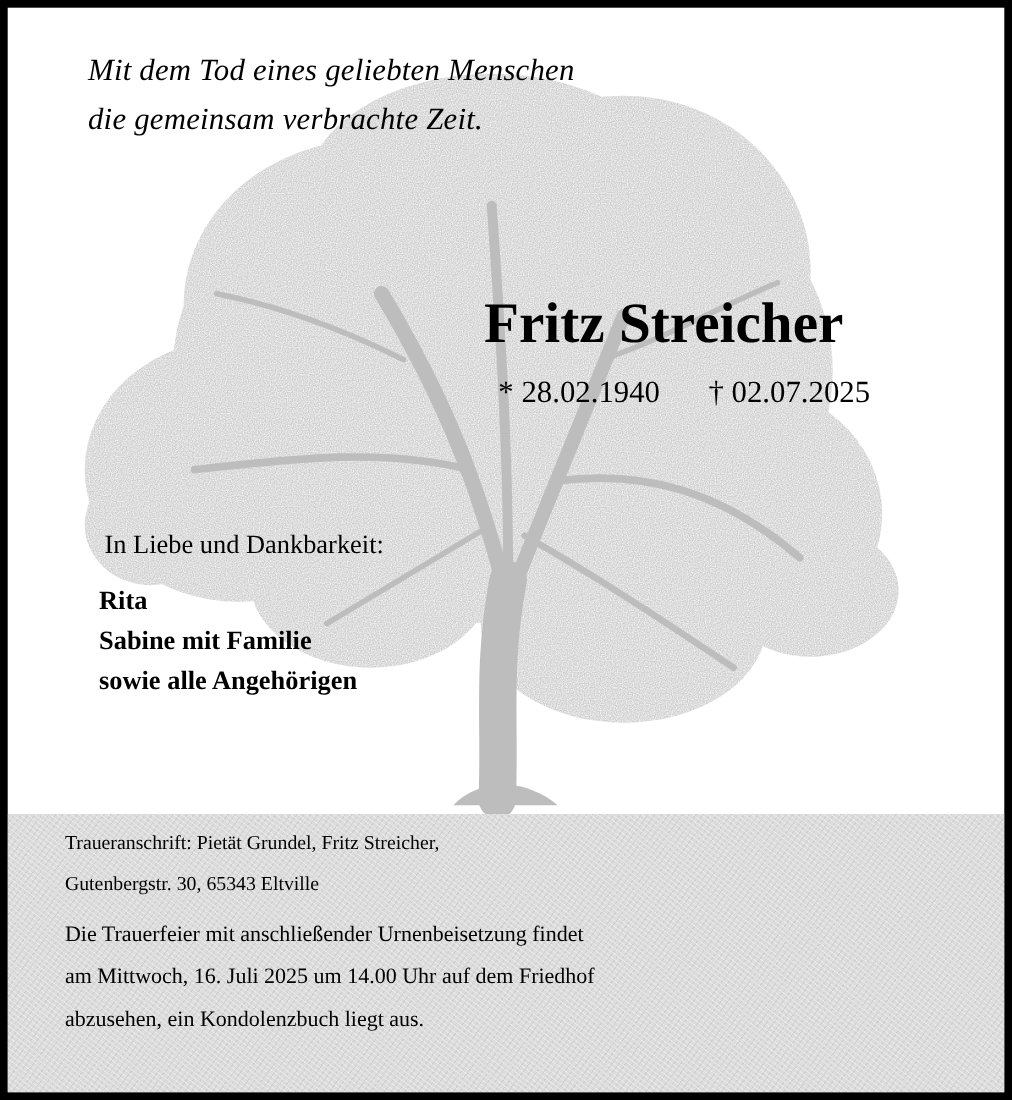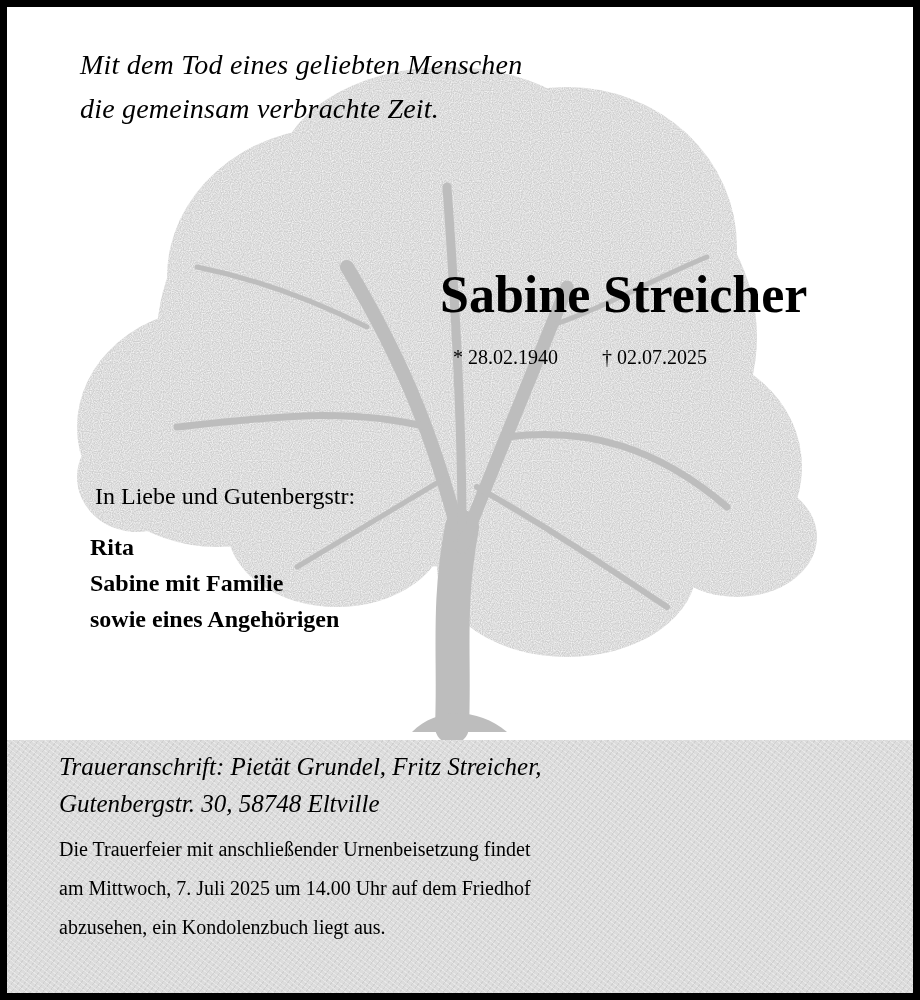--- a/index.html
+++ b/index.html
@@ -9,27 +9,27 @@
   .tree{position:absolute;left:0;top:0;width:906px;height:986px;}
   .ground{position:absolute;left:0;top:733px;width:906px;height:253px;
     background:
       repeating-linear-gradient(37deg, rgba(255,255,255,0.35) 0 1px, transparent 1px 4px),
       repeating-linear-gradient(-53deg, rgba(150,150,150,0.18) 0 1px, transparent 1px 5px),
       #dcdcdc;}
   .serif{font-family:"Liberation Serif","DejaVu Serif",serif;color:#000;}
   .motto{position:absolute;left:73px;top:36px;font-style:italic;font-size:28px;line-height:44px;letter-spacing:0.2px;}
   .motto div{white-space:nowrap;}
   .name{position:absolute;left:433px;top:258px;font-weight:bold;font-size:52px;line-height:60px;white-space:nowrap;}
-  .dates{position:absolute;left:446px;top:334px;font-size:20px;line-height:32px;white-space:nowrap;}
+  .dates{position:absolute;left:446px;top:334px;font-size:28px;line-height:32px;white-space:nowrap;}
   .dates span{display:inline-block;}
   .dates .gap{width:44px;}
   .thanks{position:absolute;left:88px;top:474px;font-size:24px;line-height:30px;white-space:nowrap;}
   .family{position:absolute;left:83px;top:522px;width:345px;font-weight:bold;font-size:24px;line-height:36px;}
   .family div{white-space:nowrap;}
-  .address{position:absolute;left:52px;top:741px;font-size:25px;line-height:37px;font-style:italic;}
+  .address{position:absolute;left:52px;top:741px;font-size:18px;line-height:37px;}
   .address div,.service div{white-space:nowrap;}
   .service{position:absolute;left:52px;top:823px;font-size:20px;line-height:39px;}
 </style>
 </head>
 <body>
 
 <div class="frame">
   <div class="card">
 
     <svg class="tree" viewBox="0 0 906 986" xmlns="http://www.w3.org/2000/svg">
@@ -69,39 +69,39 @@
       <path d="M405 725 C430 700 470 700 500 725 Z" fill="#bdbdbd"></path>
     </svg>
 
     <div class="ground"></div>
 
     <div class="motto serif">
       <div>Mit dem Tod eines geliebten Menschen</div>
       <div>die gemeinsam verbrachte Zeit.</div>
     </div>
 
-    <div class="name serif">Sabine Streicher</div>
+    <div class="name serif">Fritz Streicher</div>
 
     <div class="dates serif">
       <span>* 28.02.1940</span><span class="gap"></span><span>† 02.07.2025</span>
     </div>
 
-    <div class="thanks serif">In Liebe und Gutenbergstr:</div>
+    <div class="thanks serif">In Liebe und Dankbarkeit:</div>
 
     <div class="family serif">
       <div>Rita</div>
       <div>Sabine mit Familie</div>
-      <div>sowie eines Angehörigen</div>
+      <div>sowie alle Angehörigen</div>
     </div>
 
     <div class="address serif">
       <div>Traueranschrift: Pietät Grundel, Fritz Streicher,</div>
-      <div>Gutenbergstr. 30, 58748 Eltville</div>
+      <div>Gutenbergstr. 30, 65343 Eltville</div>
     </div>
 
     <div class="service serif">
       <div>Die Trauerfeier mit anschließender Urnenbeisetzung findet</div>
-      <div>am Mittwoch, 7. Juli 2025 um 14.00 Uhr auf dem Friedhof</div>
+      <div>am Mittwoch, 16. Juli 2025 um 14.00 Uhr auf dem Friedhof</div>
       <div>abzusehen, ein Kondolenzbuch liegt aus.</div>
     </div>
 
   </div>
 </div>
 
 </body></html>

